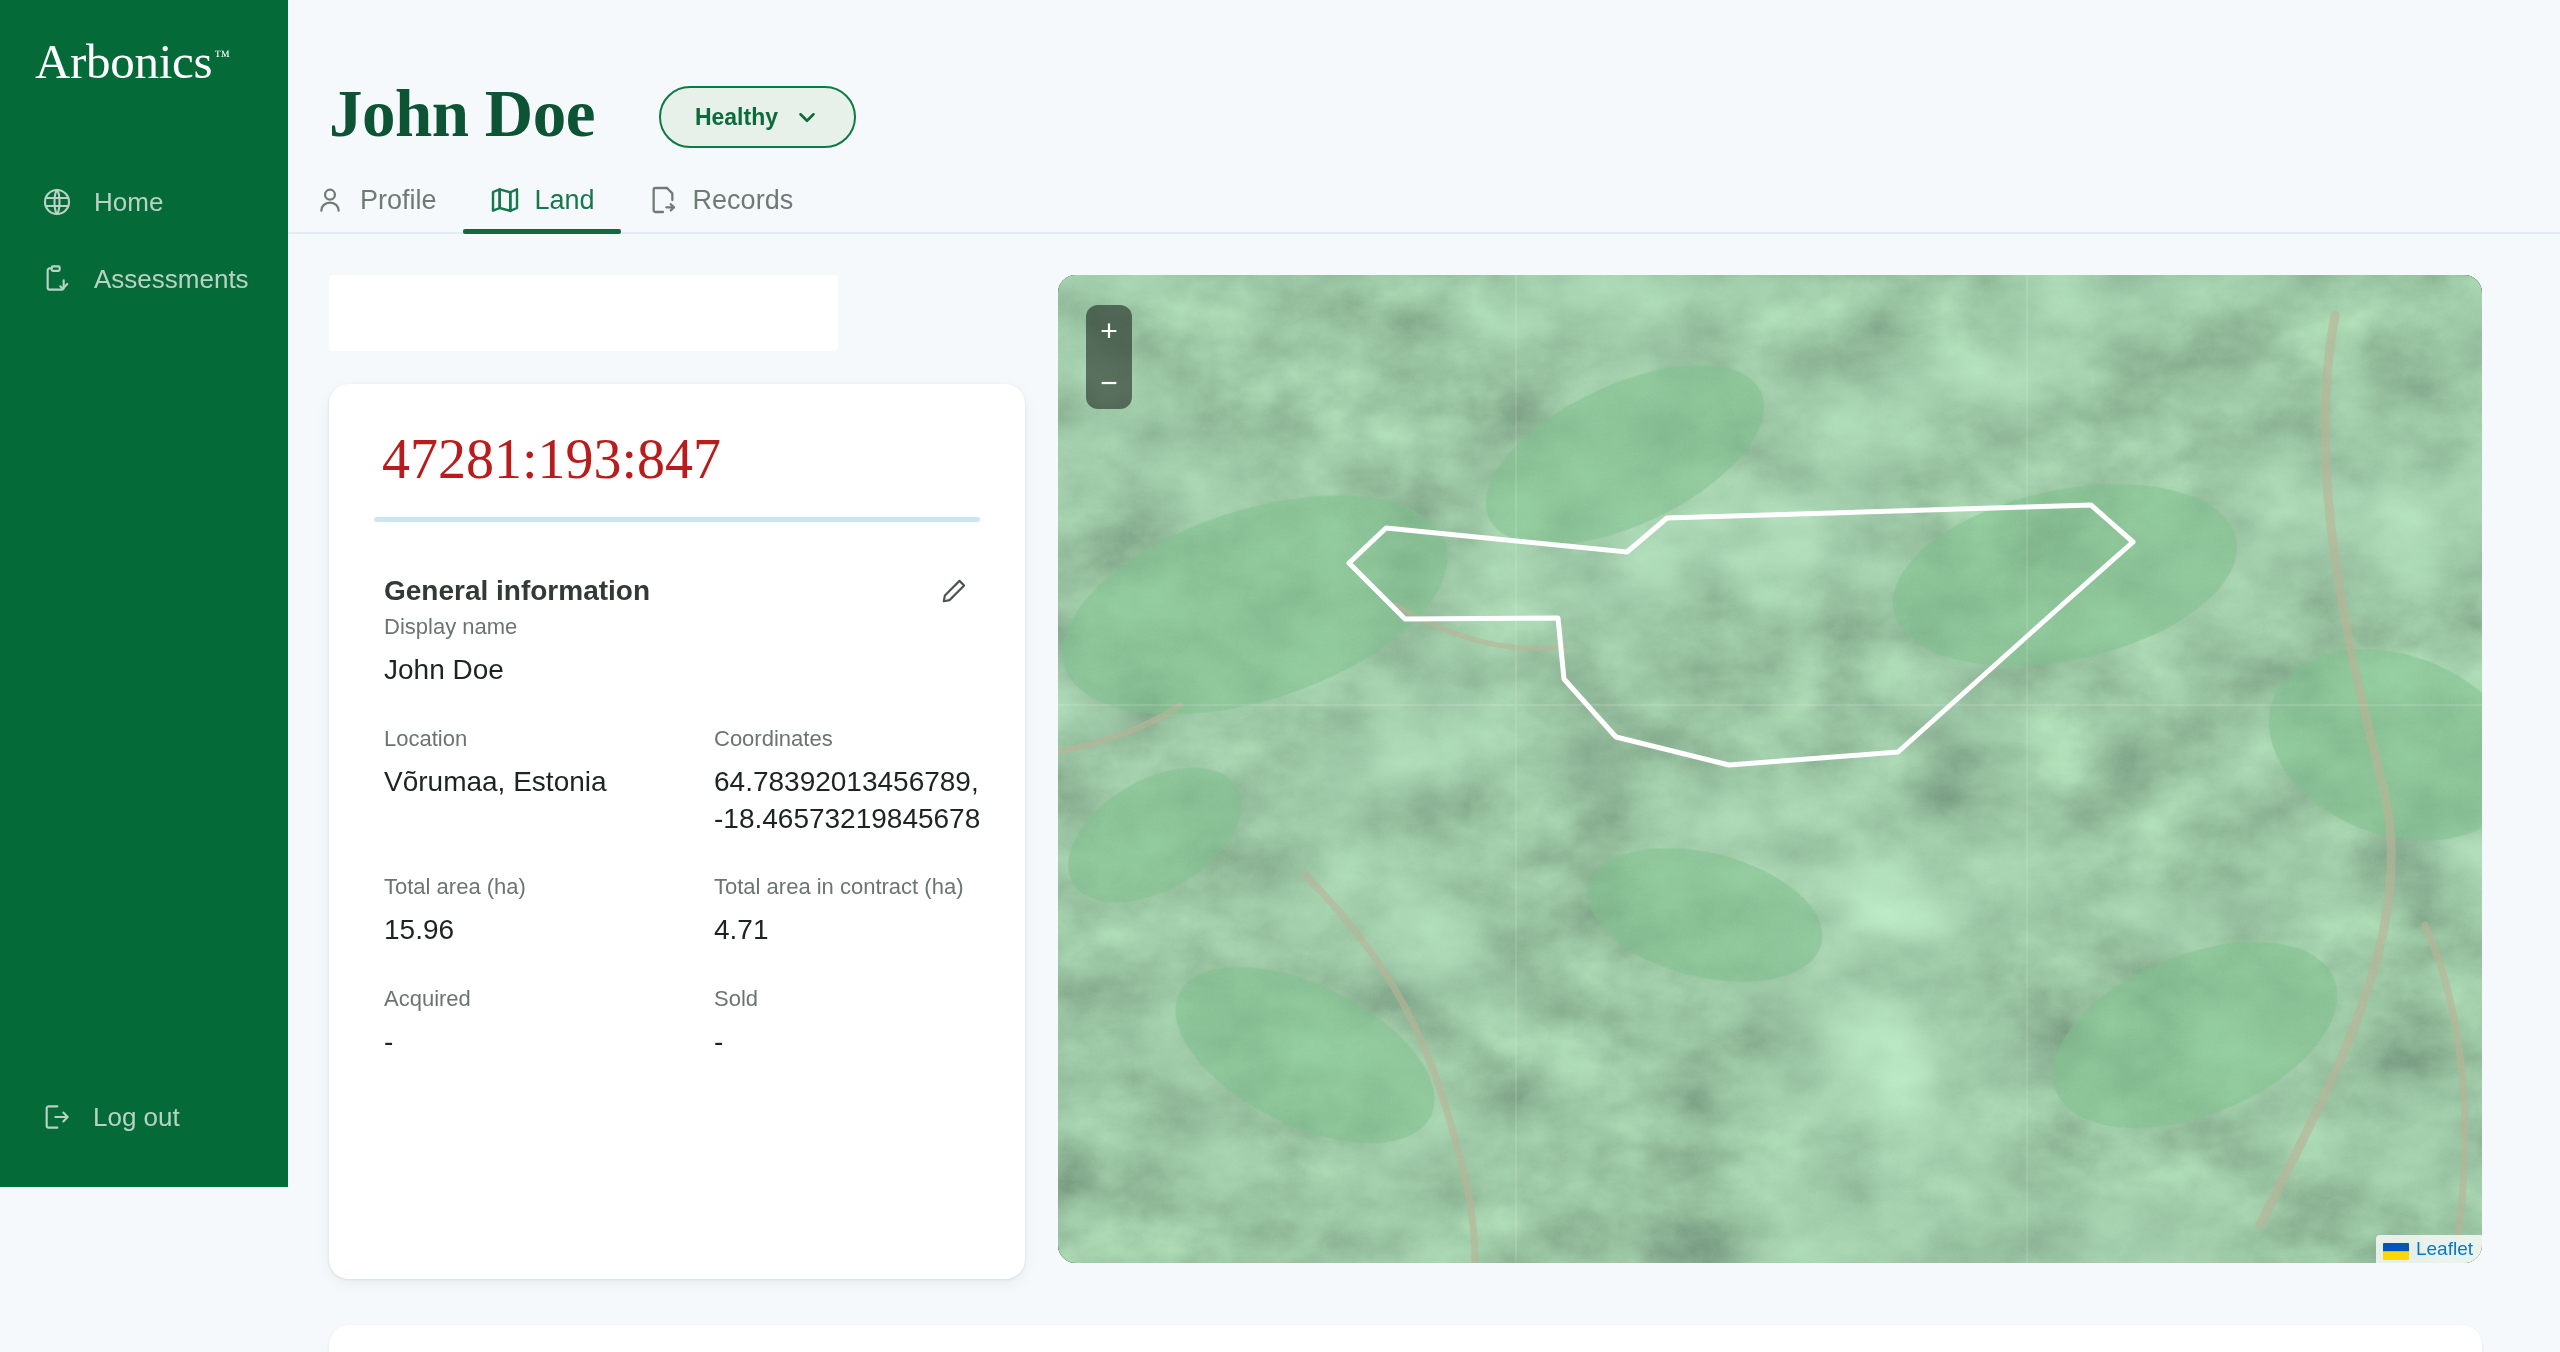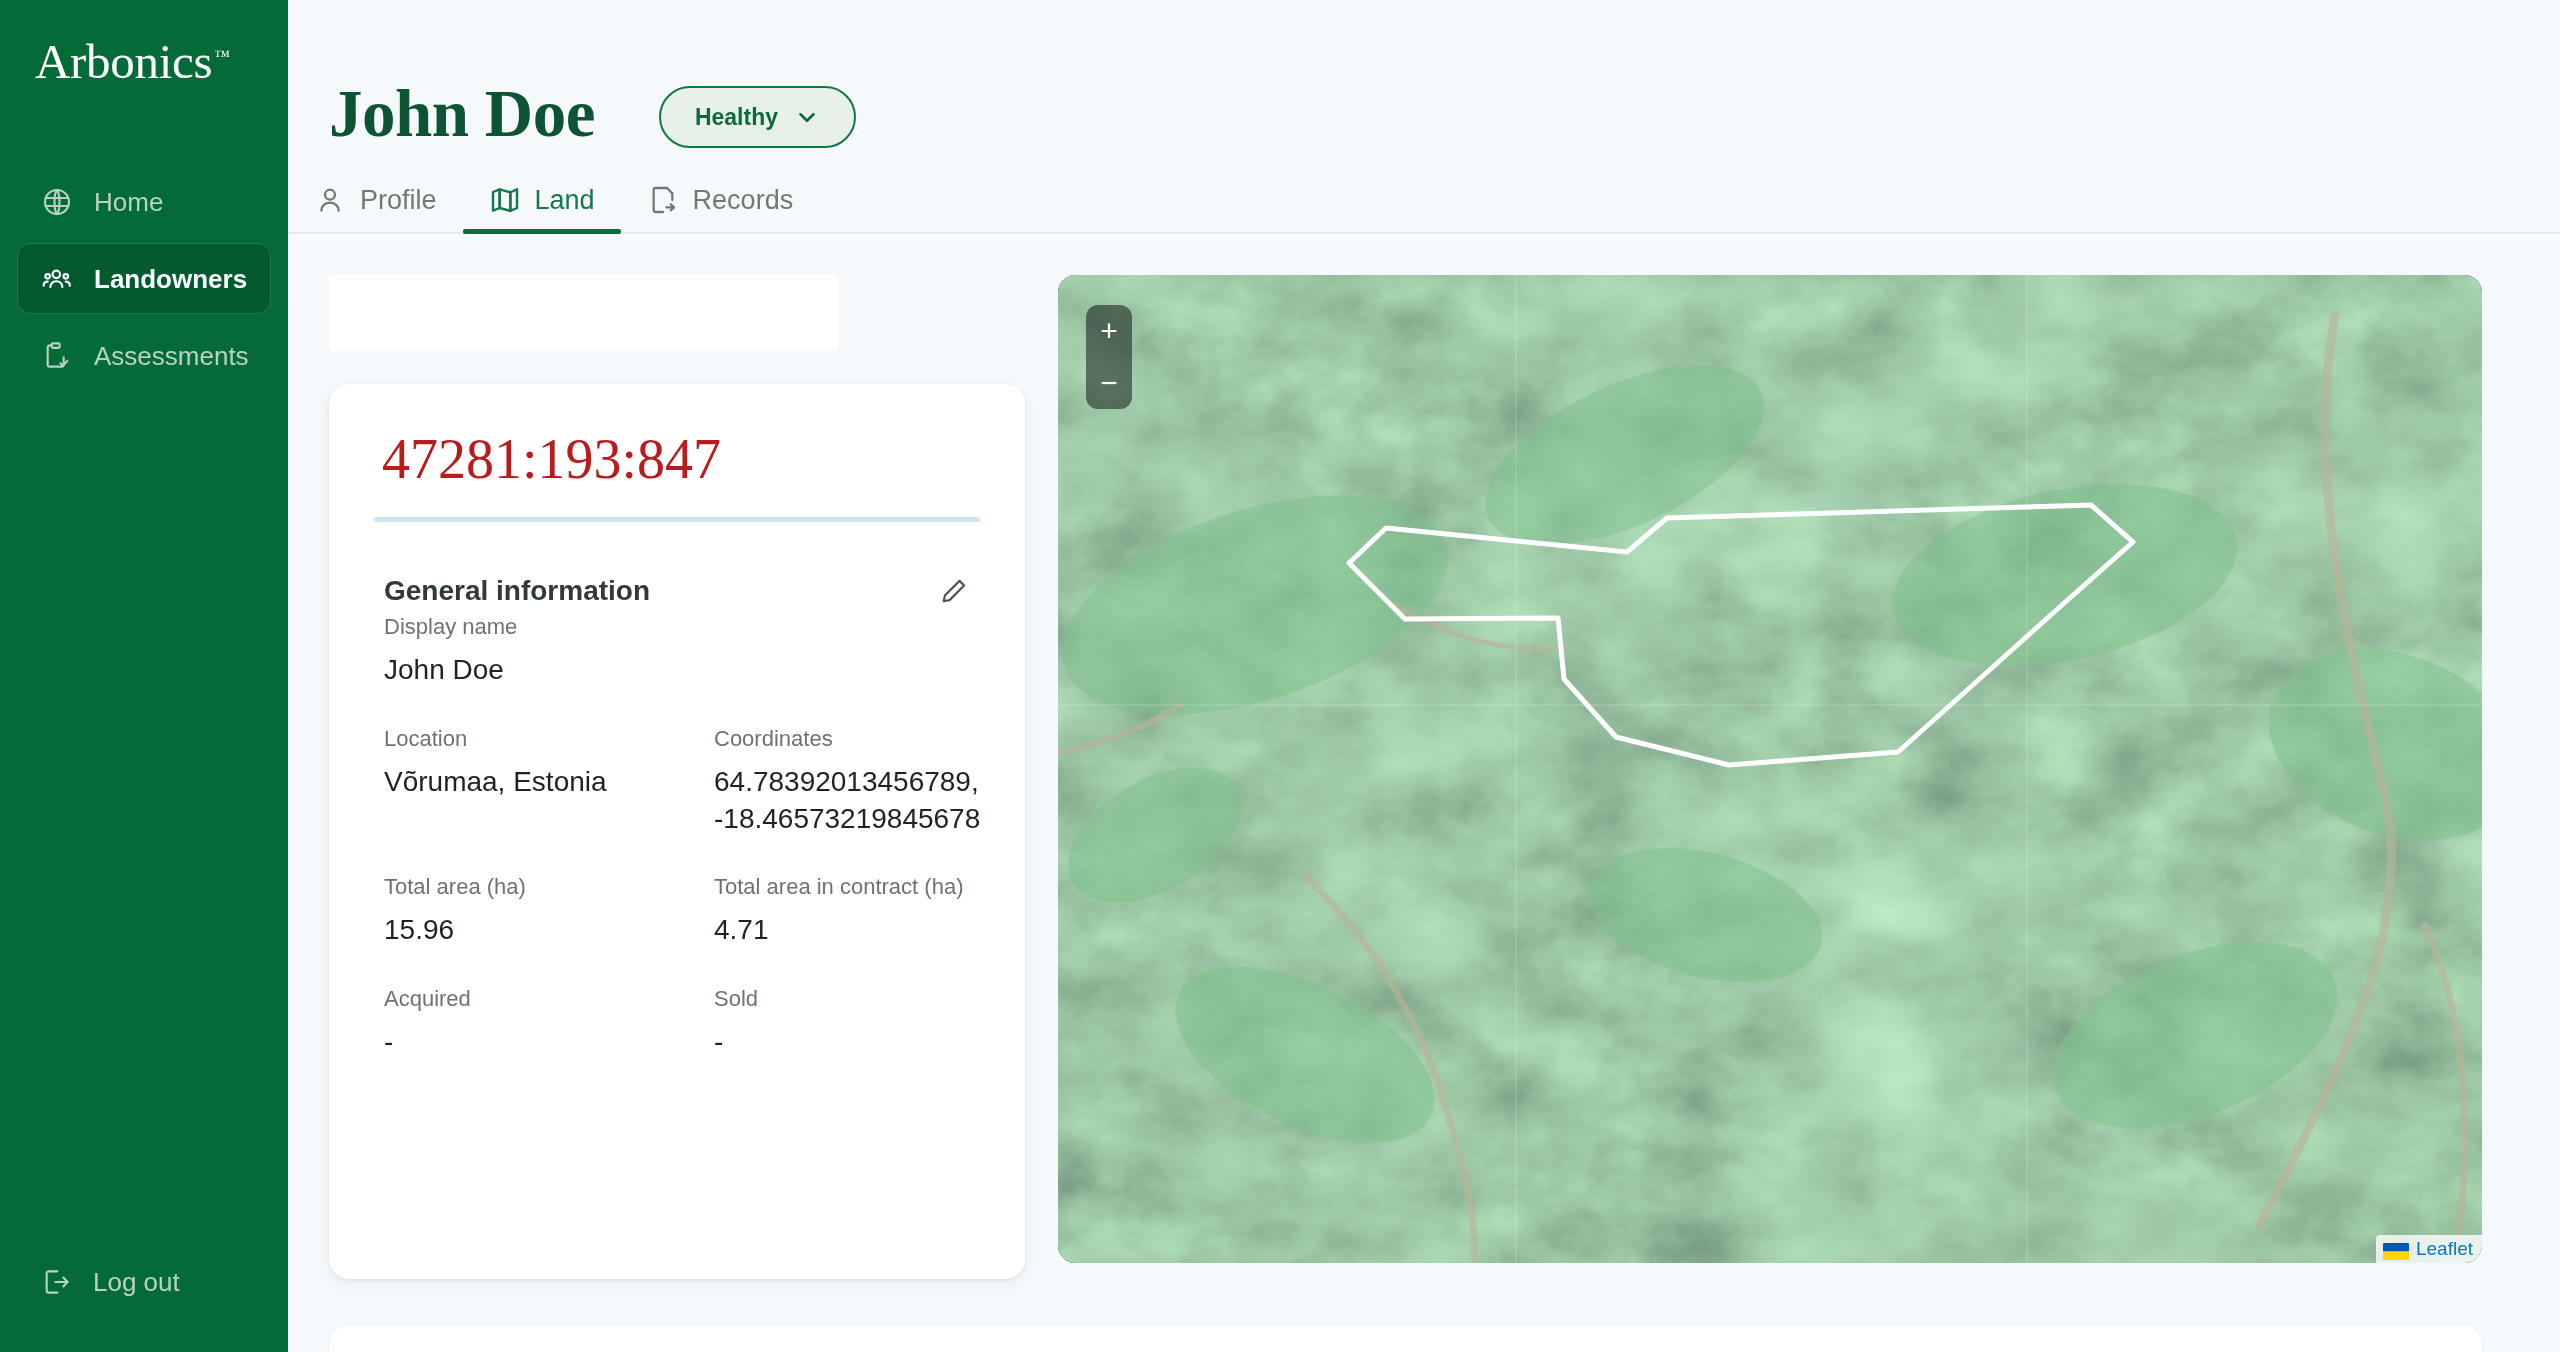--- a/index.html
+++ b/index.html
@@ -6,21 +6,21 @@
   html, body {
     width: 2560px; height: 1352px;
     background: #f5f9fc;
     font-family: "Liberation Sans", sans-serif;
     overflow: hidden;
   }
   .app { display: flex; width: 2560px; height: 1352px; }
 
   
   .sidebar {
-    width: 288px; min-width: 288px; height: 1352px;
+    width: 288px; min-width: 288px; height: 1187px;
     background: #046A38;
     position: relative;
     display: flex; flex-direction: column;
   }
   .brand {
     font-family: "Liberation Serif", serif;
     color: #ffffff;
     font-size: 49px;
     letter-spacing: -0.3px;
     padding: 33px 0 0 35px;
@@ -212,33 +212,20 @@
         <span class="nav-icon">
           <svg viewBox="0 0 24 24" fill="none" stroke="currentColor" stroke-width="1.6" stroke-linecap="round" stroke-linejoin="round">
             <circle cx="12" cy="12" r="9"></circle>
               <path d="M3.6 9h16.8M3.6 15h16.8"></path>
             <path d="M12 3c2.5 3 2.5 15 0 18M12 3c-2.5 3-2.5 15 0 18"></path>
           </svg>
         </span>
         <span class="label">Home</span>
       </div>
 
-      <div class="nav-item active">
-        <span class="nav-icon">
-          <svg viewBox="0 0 24 24" fill="none" stroke="currentColor" stroke-width="1.6" stroke-linecap="round" stroke-linejoin="round">
-            <circle cx="11.5" cy="8.5" r="2.8"></circle>
-            <path d="M7 18c0-2.5 2-4.3 4.5-4.3S16 15.5 16 18"></path>
-            <circle cx="5" cy="10" r="1.7"></circle>
-              <path d="M2 17c0-1.8 1.3-3 3-3"></path>
-            <circle cx="18.6" cy="10" r="1.7"></circle>
-              <path d="M21.6 17c0-1.8-1.3-3-3-3"></path>
-          </svg>
-        </span>
-        <span class="label">Landowners</span>
-      </div>
 
       <div class="nav-item">
         <span class="nav-icon">
           <svg viewBox="0 0 24 24" fill="none" stroke="currentColor" stroke-width="1.6" stroke-linecap="round" stroke-linejoin="round">
             <path d="M8 4H6.5A1.5 1.5 0 0 0 5 5.5v13A1.5 1.5 0 0 0 6.5 20h9a1.5 1.5 0 0 0 1.5-1.5V13"></path>
             <rect x="8" y="2.5" width="6" height="3.4" rx="1"></rect>
             <path d="M14.5 17.5l1.8 1.8 3.4-3.6"></path>
           </svg>
         </span>
         <span class="label">Assessments</span>

